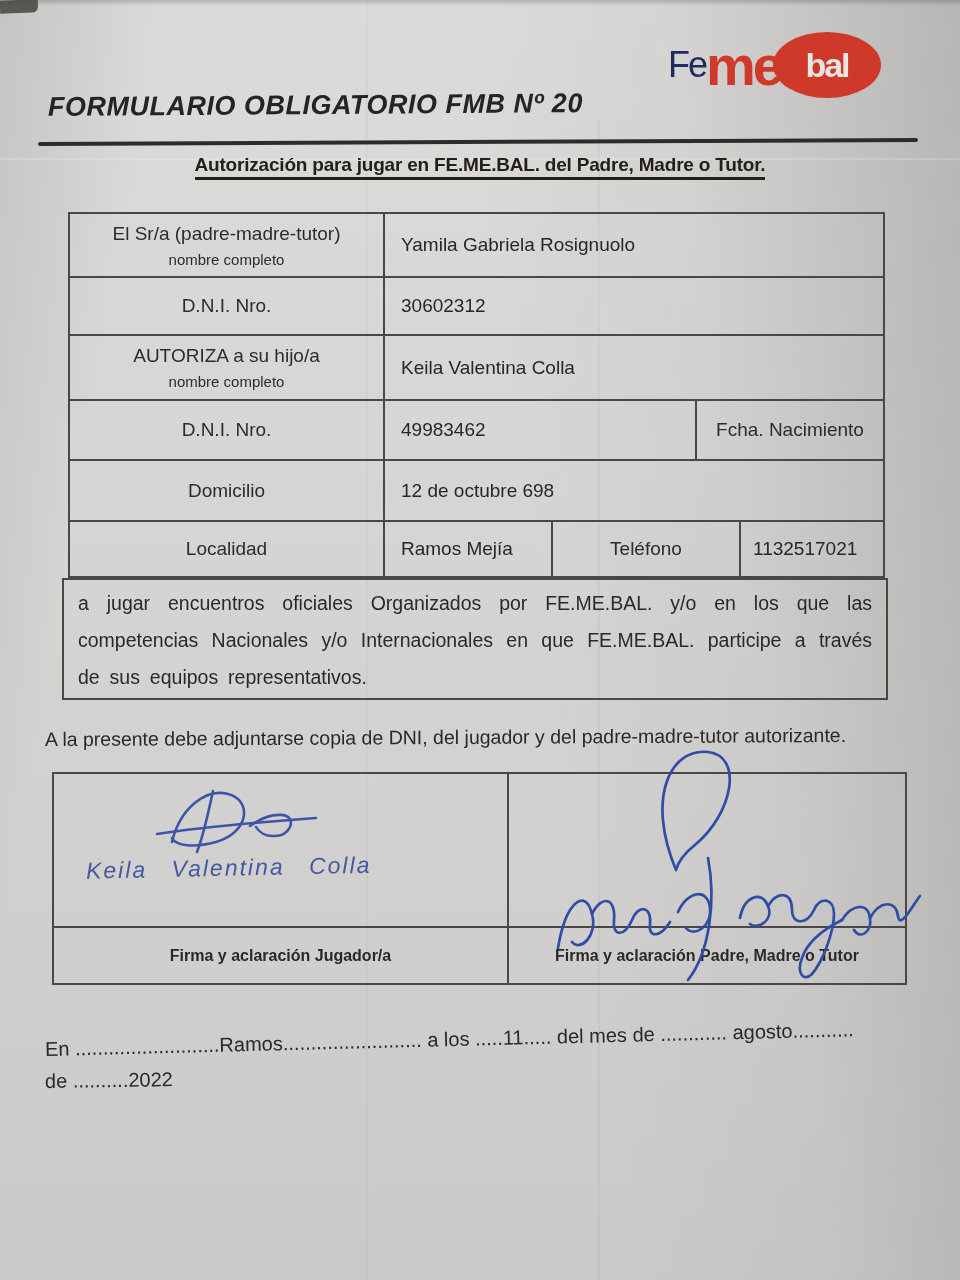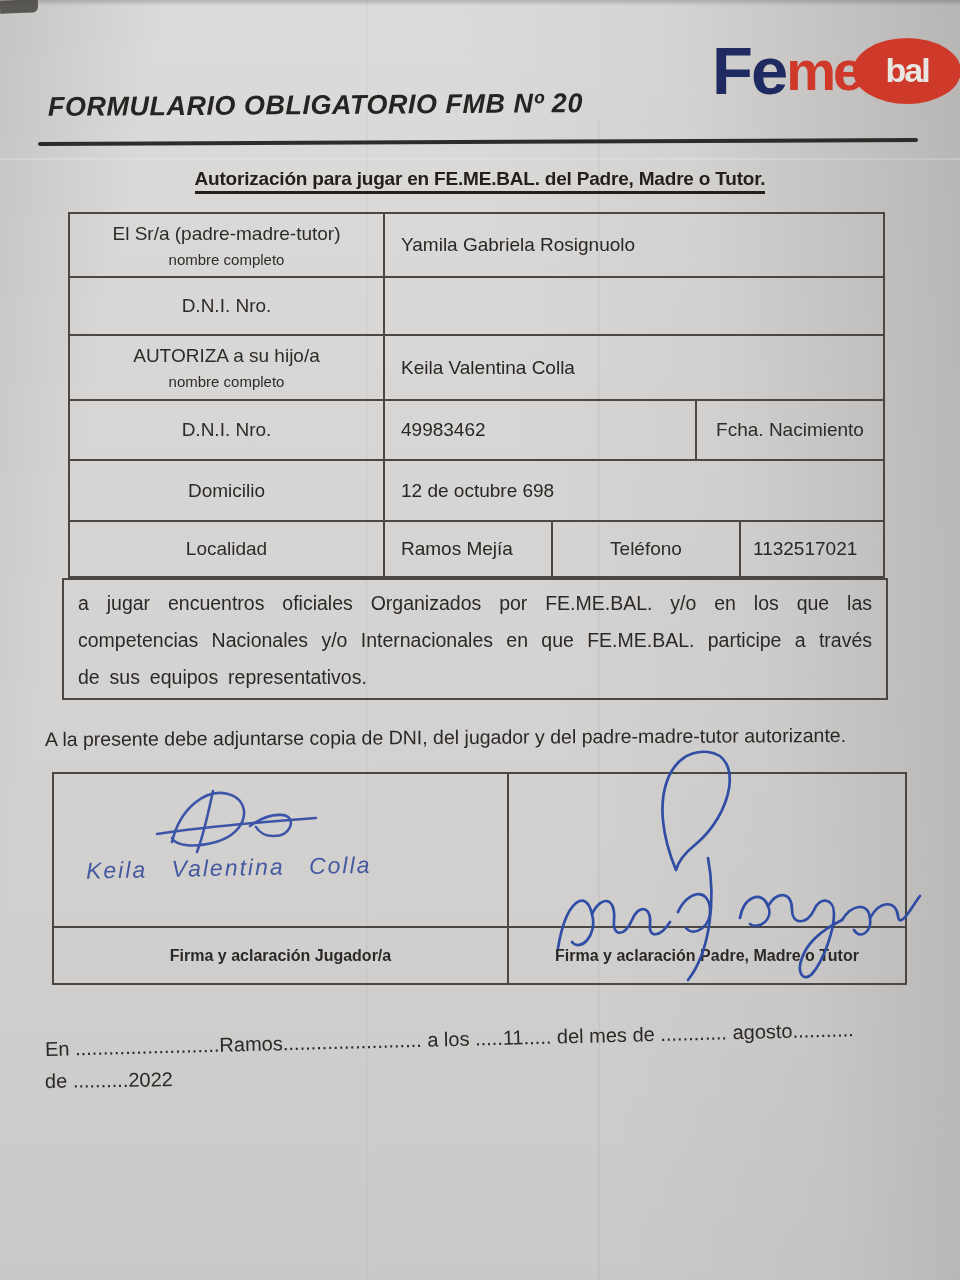--- a/index.html
+++ b/index.html
@@ -14,29 +14,29 @@
   }
   .crease{position:absolute;pointer-events:none;}
   .crease.v1{left:366px;top:0;width:3px;height:1280px;background:linear-gradient(90deg,rgba(0,0,0,0.05),rgba(255,255,255,0.06));}
   .crease.v2{left:598px;top:120px;width:2px;height:1160px;background:rgba(0,0,0,0.035);}
   .crease.h1{left:0;top:158px;width:960px;height:2px;background:rgba(255,255,255,0.18);}
   .edge-top-left{position:absolute;left:0;top:0;width:38px;height:13px;background:#46443f;transform:rotate(-2deg);border-radius:0 0 6px 0;opacity:.85;}
   .edge-top{position:absolute;left:0;top:0;width:960px;height:6px;background:linear-gradient(180deg,rgba(0,0,0,0.18),rgba(0,0,0,0));}
 
   
   .logo{position:absolute;left:668px;top:32px;display:flex;align-items:center;}
-  .logo .fe{font-size:67px;font-weight:700;letter-spacing:-2px;margin-left:44px;}
+  .logo .fe{font-size:36px;font-weight:400;letter-spacing:-2px;}
   .logo .me{font-size:56px;font-weight:700;letter-spacing:-3px;}
   .logo .oval{width:108px;height:66px;border-radius:50%;display:flex;align-items:center;justify-content:center;margin-left:-8px;}
   .logo .bal{font-size:34px;font-weight:700;color:#e8e6e3;letter-spacing:-2px;}
 
   .title{position:absolute;left:48px;top:90px;font-size:27px;font-weight:700;font-style:italic;letter-spacing:.5px;color:#262422;transform:rotate(-.4deg);margin:0;}
   .title-rule{position:absolute;left:38px;top:140px;width:880px;height:4px;background:#2e2c2a;border-radius:2px;transform:rotate(-.25deg);}
 
-  .heading-wrap{position:absolute;left:0;top:168px;width:960px;text-align:center;}
+  .heading-wrap{position:absolute;left:0;top:154px;width:960px;text-align:center;}
   .heading{display:inline-block;font-size:19px;font-weight:700;color:#222018;border-bottom:3px solid #222018;padding-bottom:1px;letter-spacing:-.2px;}
 
   
   .ftable{position:absolute;left:68px;top:212px;width:817px;border:2px solid #4b4744;box-sizing:border-box;}
   .frow{display:flex;box-sizing:border-box;}
   .frow + .frow{border-top:2px solid #4b4744;}
   .fcell{box-sizing:border-box;display:flex;flex-direction:column;align-items:center;justify-content:center;}
   .fcell.lab{width:315px;border-right:2px solid #4b4744;text-align:center;}
   .fcell.val{flex:1;align-items:flex-start;padding-left:16px;}
   .fcell.lab2{width:188px;border-left:2px solid #4b4744;}
@@ -101,20 +101,23 @@
         <span class="fsub">nombre completo</span>
       </div>
       <div class="fcell val">
         <span class="fvalue">Yamila Gabriela Rosignuolo</span>
       </div>
     </div>
     <div class="frow h58">
       <div class="fcell lab">
         <span class="flabel">D.N.I. Nro.</span>
       </div>
+      <div class="fcell val">
+        <span class="fvalue">30602312</span>
+      </div>
     </div>
     <div class="frow h65">
       <div class="fcell lab">
         <span class="flabel">AUTORIZA a su hijo/a</span>
         <span class="fsub">nombre completo</span>
       </div>
       <div class="fcell val">
         <span class="fvalue">Keila Valentina Colla</span>
       </div>
     </div>

